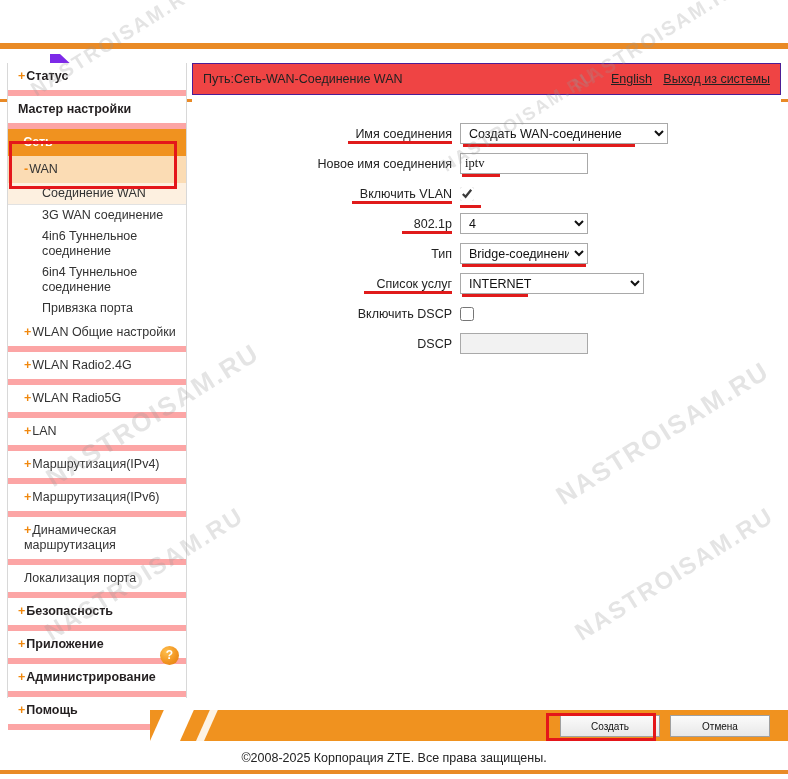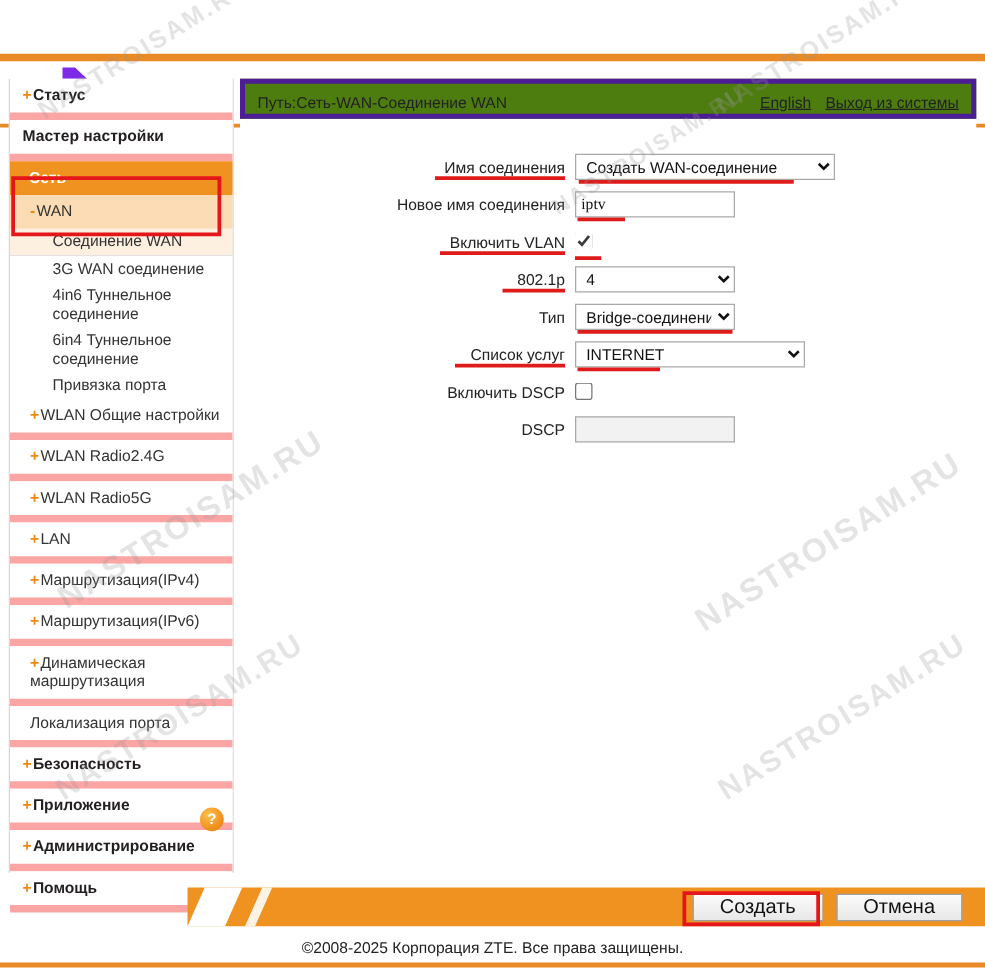--- a/index.html
+++ b/index.html
@@ -114,22 +114,22 @@
 
   
   .content {
     position: absolute; left: 192px; top: 3px;
     width: 589px; height: 635px;
     background: #fff;
   }
   .pathbar {
     position: absolute; left: 0; top: 0;
     width: 589px; height: 32px;
-    background: #4d7c0f;
-    border: 4px solid #4c1d95;
+    background: #ef4444;
+    border: 1px solid #4c1d95;
   }
   .pathbar .path-text {
     position: absolute; left: 10px; top: 8px;
     font-size: 12.5px; color: #222;
     white-space: nowrap;
   }
   .pathbar .hdr-link {
     position: absolute; top: 8px;
     font-size: 12.5px; color: #222;
     text-decoration: underline;
@@ -225,21 +225,21 @@
     background: #fdf3e5;
     transform: skewX(-24deg);
     transform-origin: bottom left;
   }
   .btnrow {
     position: absolute; right: 18px; top: 11px;
     display: flex; gap: 10px;
   }
   .btn {
     font-family: "Liberation Sans", sans-serif;
-    font-size: 16px;
+    font-size: 10px;
     color: #111;
     background: linear-gradient(#fbfbfb, #e8e8e8);
     border: 1px solid #a0a0a0;
     height: 22px;
     min-width: 100px;
     padding: 0 21px;
     cursor: pointer;
   }
   .copy-strip {
     position: absolute; left: 0; top: 43px;

